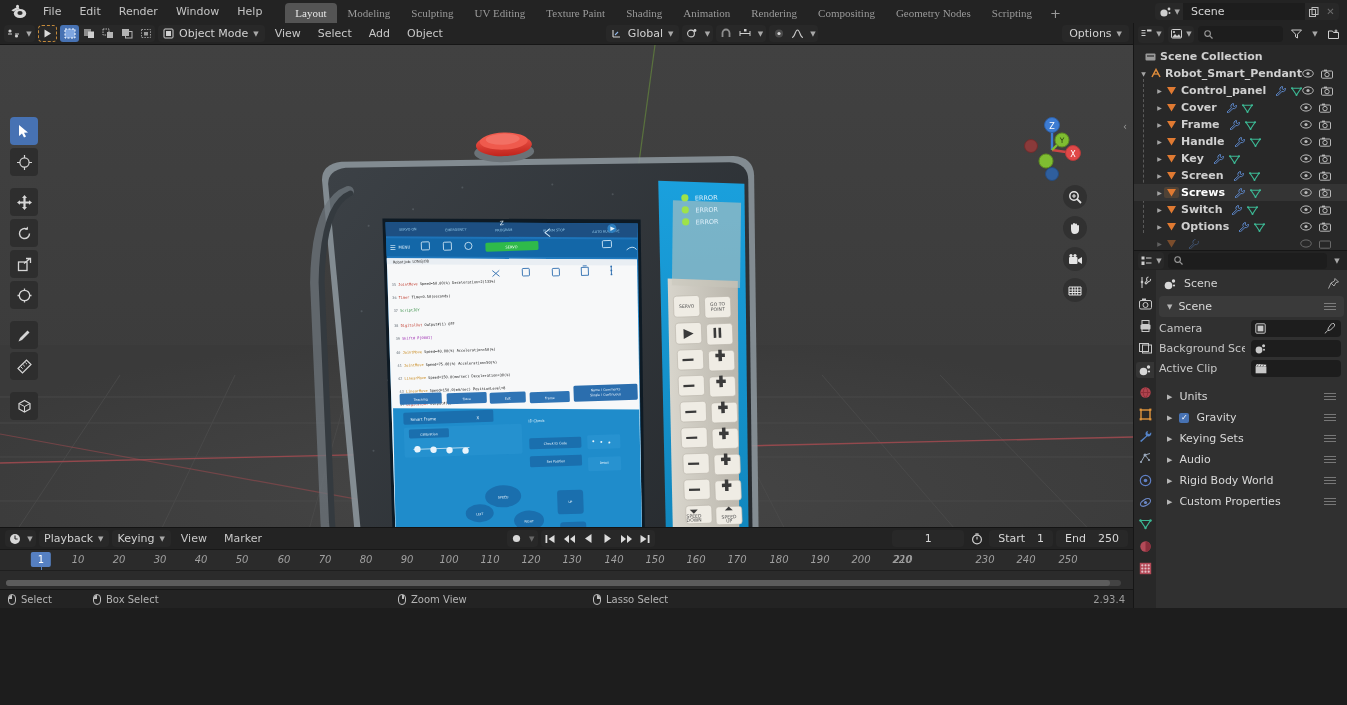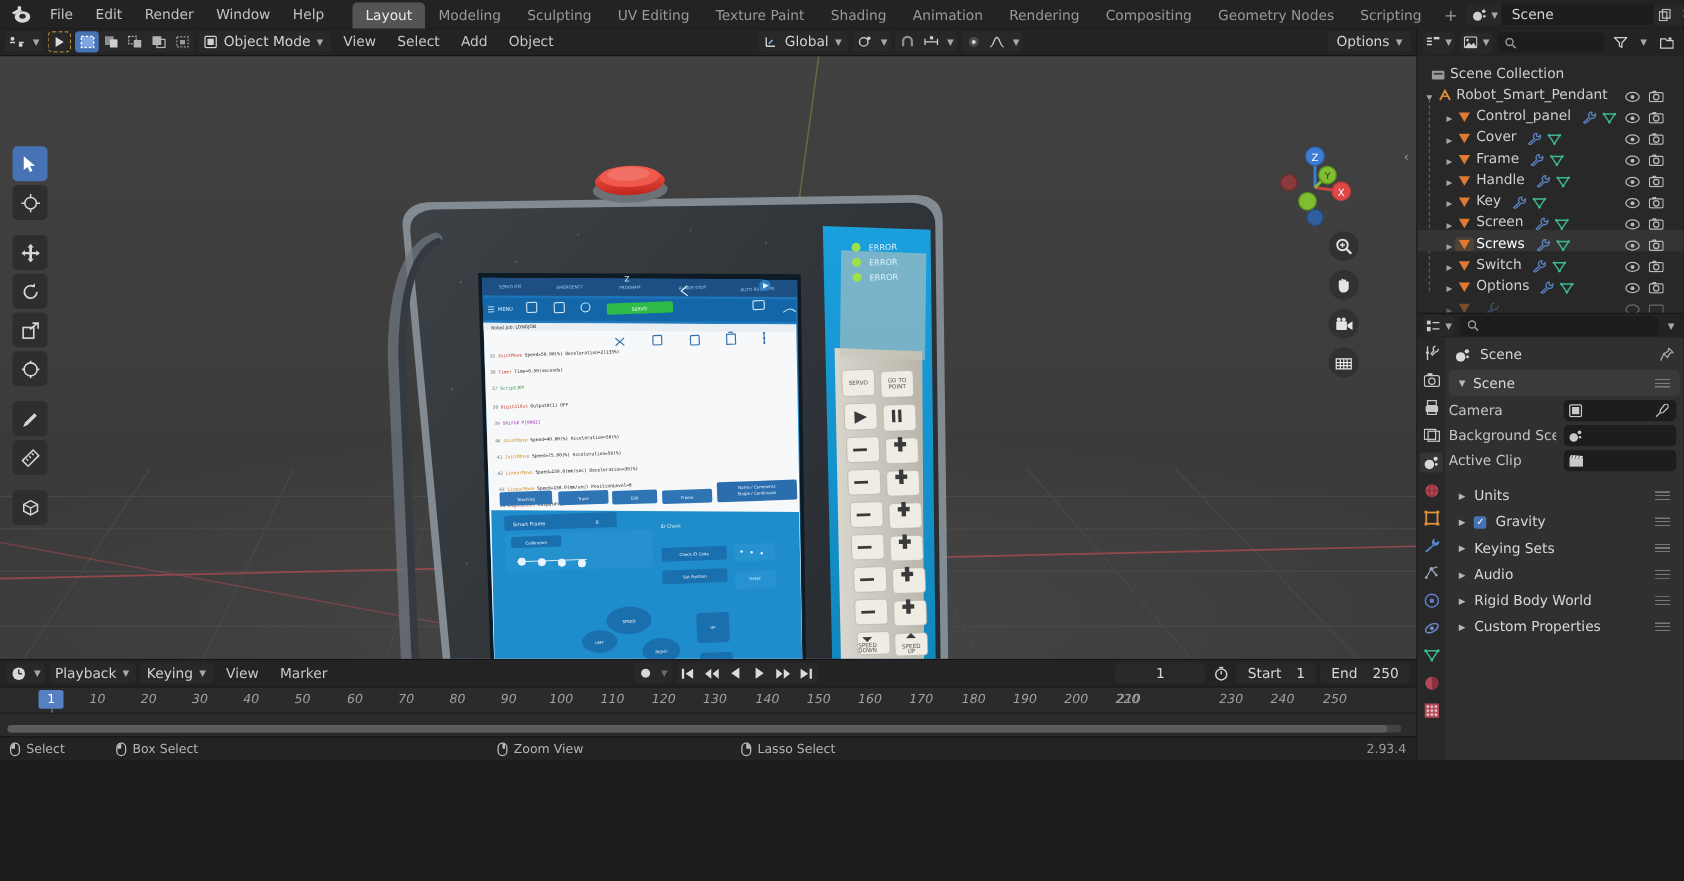--- a/index.html
+++ b/index.html
@@ -3,28 +3,28 @@
 <meta charset="utf-8">
 <style>
   * { box-sizing: border-box; margin:0; padding:0; }
   html,body{ background:#1d1d1d; }
   body{
     width:1347px; height:705px;
     font-family:"DejaVu Sans","Liberation Sans",sans-serif;
     font-size:11px; color:#d6d6d6;
     overflow:hidden; position:relative;
   }
-  .app{ width:1347px; height:608px; position:relative; display:flex; flex-direction:column; background:#000000; }
+  .app{ width:1347px; height:608px; position:relative; display:flex; flex-direction:column; background:#a3a3a3; }
 
   
   .topbar{ height:23px; background:#232323; display:flex; align-items:center; padding:0 4px; flex:0 0 23px; }
   .blender-logo{ width:20px; height:18px; display:flex; align-items:center; justify-content:center; margin:0 6px 0 4px; }
   .menu-item{ padding:3px 9px; color:#c4c4c4; font-size:11px; border-radius:3px; white-space:nowrap; }
   .wstabs{ display:flex; align-items:flex-end; height:23px; margin-left:14px; }
-  .wstab{ padding:4px 10px 4px; font-size:11px; color:#9a9a9a; border-radius:4px 4px 0 0; white-space:nowrap; margin-right:1px; }
+  .wstab{ padding:4px 10px 4px; font-size:11px; color:#9a9a9a; border-radius:4px 4px 0 0; white-space:nowrap; margin-right:1px;font-family:Liberation Serif, serif; }
   .wstab.active{ background:#545454; color:#e8e8e8; }
   .wstab-plus{ padding:4px 7px; color:#9a9a9a; font-size:13px; line-height:11px; }
   .topbar-right{ margin-left:auto; display:flex; align-items:center; gap:5px; padding-right:4px; }
   .scene-field{ display:flex; align-items:center; background:#282828; border-radius:4px; height:17px; }
   .sf-icobox{ display:flex; align-items:center; padding:0 3px 0 5px; gap:2px; color:#c8c8c8; }
   .sf-name{ background:#1d1d1d; color:#d4d4d4; padding:2px 8px; height:17px; line-height:13px; min-width:122px; font-size:11px; }
   .sf-btn{ width:17px; height:17px; display:flex; align-items:center; justify-content:center; color:#b5b5b5; font-size:10px; }
   .sf-btn.dim{ color:#6d6d6d; }
 
   
@@ -73,21 +73,21 @@
   .mouse-ico.l:before{ content:''; position:absolute; left:0; top:0; width:3px; height:4px; background:#bdbdbd; border-radius:3px 0 0 0;}
   .mouse-ico.r:before{ content:''; position:absolute; right:0; top:0; width:3px; height:4px; background:#bdbdbd; border-radius:0 3px 0 0;}
   .mouse-ico.m:before{ content:''; position:absolute; left:2.5px; top:0; width:2px; height:4px; background:#bdbdbd;}
   .st-right{ margin-left:auto; color:#9d9d9d; font-size:10px; }
 
   
   .rightcol{ width:214px; flex:0 0 214px; display:flex; flex-direction:column; background:#303030; border-left:1px solid #161616;}
   .out-header{ height:22px; background:#232323; display:flex; align-items:center; gap:4px; padding:0 4px; flex:0 0 22px;}
   .search-box{ flex:1; background:#1d1d1d; border-radius:4px; height:16px; display:flex; align-items:center; padding:0 6px; gap:4px; color:#8d8d8d; }
   .outliner{ flex:0 0 205px; background:#282828; overflow:hidden; position:relative; padding-top:3px; }
-  .ol-row{ height:17px; display:flex; align-items:flex-end; font-size:11px; color:#cfcfcf; padding-right:16px; position:relative;}
+  .ol-row{ height:17px; display:flex; align-items:center; font-size:11px; color:#cfcfcf; padding-right:16px; position:relative;font-weight:bold;}
   .ol-row.sel{ background:#343434; }
   .ol-disc{ width:9px; text-align:center; color:#a5a5a5; font-size:6px; flex:0 0 9px;}
   .ol-icon{ width:15px; display:flex; align-items:center; justify-content:center; flex:0 0 15px;}
   .ol-name{ white-space:nowrap; margin-left:2px;}
   .ol-mods{ display:flex; align-items:center; gap:5px; margin-left:9px; }
   .ol-vis{ margin-left:auto; display:flex; align-items:center; gap:7px; color:#b9b9b9; }
   .vline{ position:absolute; left:9px; top:0; bottom:0; width:1px; border-left:1px dashed #5a5a5a; }
 
   .prop-header{ height:20px; background:#232323; display:flex; align-items:center; gap:4px; padding:0 4px; flex:0 0 20px; border-top:1px solid #161616;}
   .propsplit{ flex:1; display:flex; min-height:0; }

